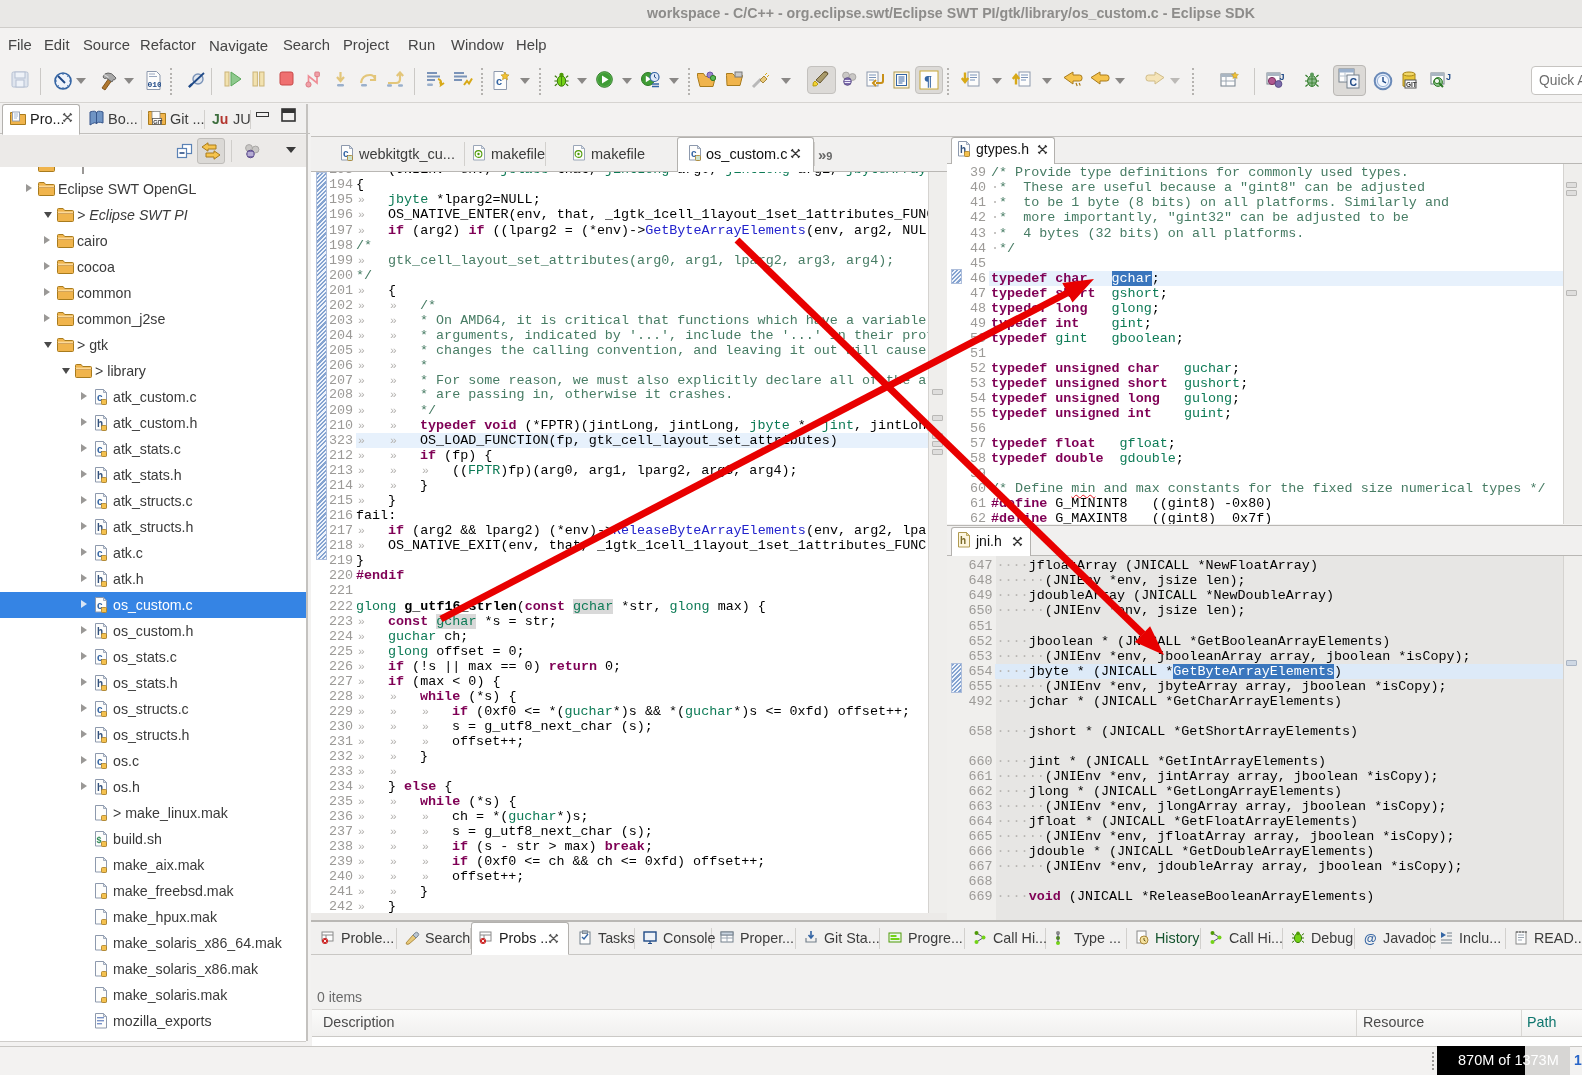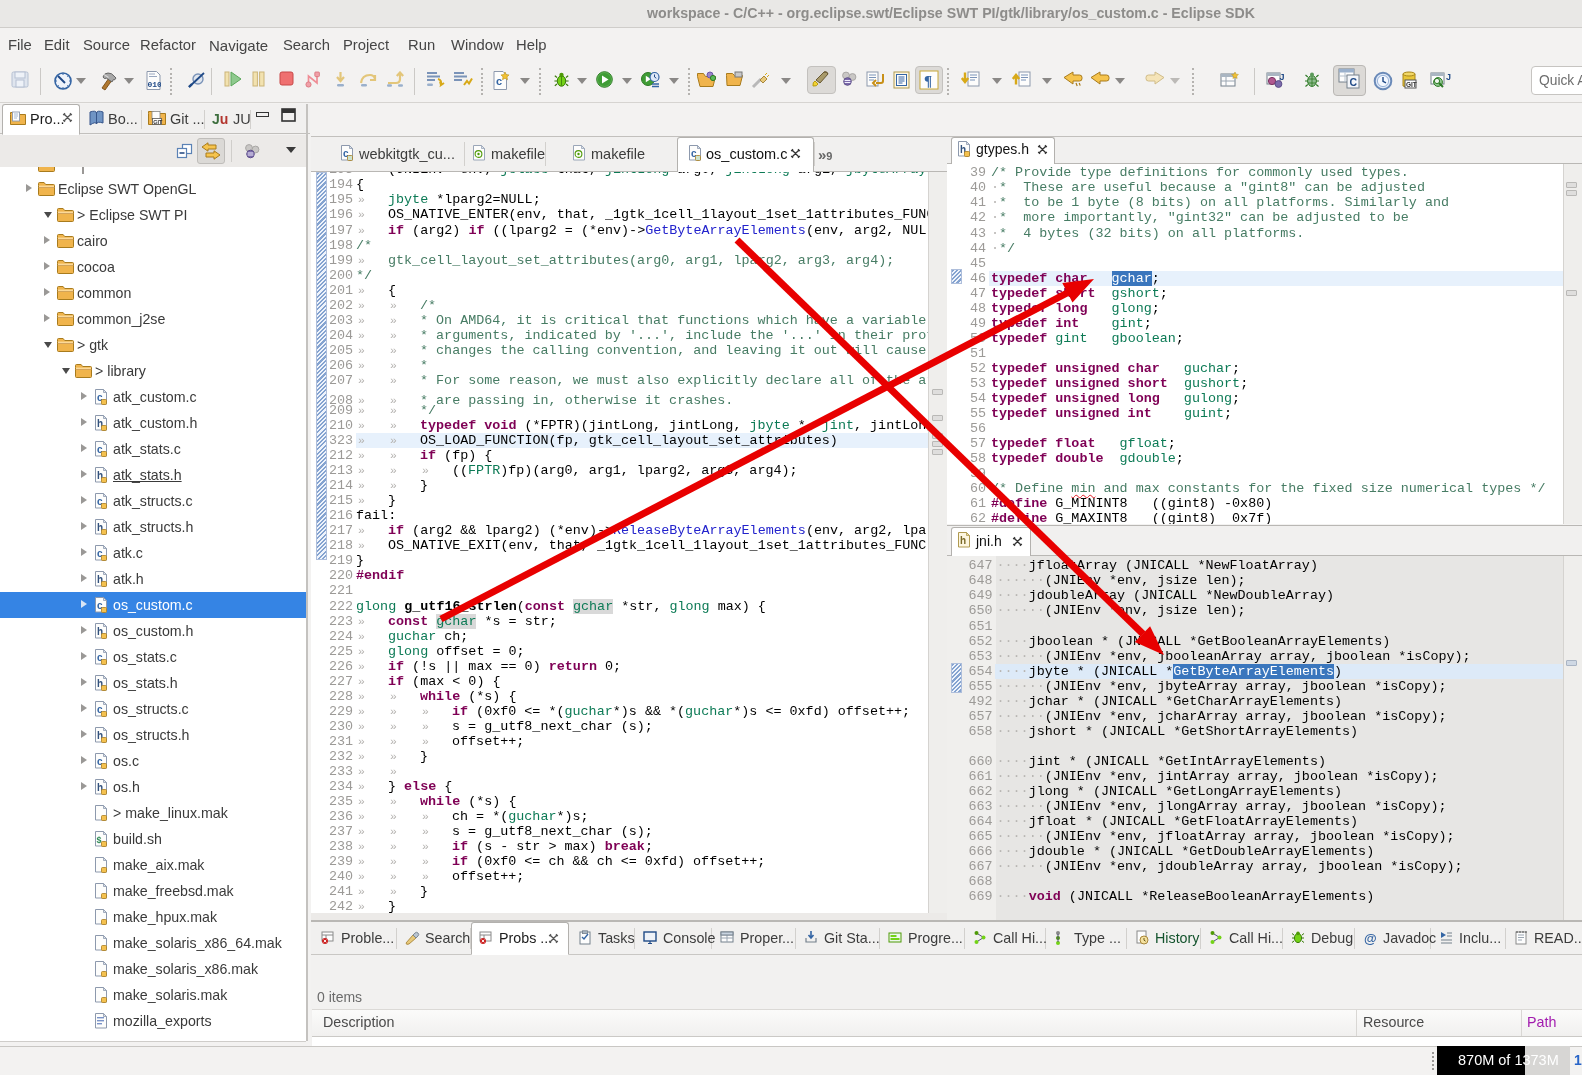--- a/index.html
+++ b/index.html
@@ -324,21 +324,21 @@
     <path d="M.5 5.5 h16" stroke="#c9964c" stroke-width="1"></path>
     <path d="M1 4.4 h15" stroke="#fbd998" stroke-width="1.6"></path>
   </svg>
 <div class="treelbl" style="left:58px;top:180.5px;">Eclipse SWT OpenGL</div>
 <div class="exp-o" style="left:44px;top:212px"></div>
 <svg class="abs" style="left:57px;top:208px" width="17" height="14" viewBox="0 0 17 14">
     <path d="M.5 3.5 v-2 a1 1 0 0 1 1-1 h4.6 l1.6 2 h7.8 a1 1 0 0 1 1 1 v9 a1 1 0 0 1 -1 1 h-14 a1 1 0 0 1 -1-1z" fill="#f0b44c" stroke="#a87b1d" stroke-width="1"></path>
     <path d="M.5 5.5 h16" stroke="#c9964c" stroke-width="1"></path>
     <path d="M1 4.4 h15" stroke="#fbd998" stroke-width="1.6"></path>
   </svg>
-<div class="treelbl" style="left:77px;top:206.5px;">&gt; Eclipse SWT PI</div>
+<div class="treelbl" style="left:77px;top:206.5px;font-style:italic;">&gt; Eclipse SWT PI</div>
 <div class="exp-c" style="left:44px;top:236px;border-left-color:#9a9896"></div>
 <svg class="abs" style="left:57px;top:234px" width="17" height="14" viewBox="0 0 17 14">
     <path d="M.5 3.5 v-2 a1 1 0 0 1 1-1 h4.6 l1.6 2 h7.8 a1 1 0 0 1 1 1 v9 a1 1 0 0 1 -1 1 h-14 a1 1 0 0 1 -1-1z" fill="#f0b44c" stroke="#a87b1d" stroke-width="1"></path>
     <path d="M.5 5.5 h16" stroke="#c9964c" stroke-width="1"></path>
     <path d="M1 4.4 h15" stroke="#fbd998" stroke-width="1.6"></path>
   </svg>
 <div class="treelbl" style="left:77px;top:232.5px;">cairo</div>
 <div class="exp-c" style="left:44px;top:262px;border-left-color:#9a9896"></div>
 <svg class="abs" style="left:57px;top:260px" width="17" height="14" viewBox="0 0 17 14">
     <path d="M.5 3.5 v-2 a1 1 0 0 1 1-1 h4.6 l1.6 2 h7.8 a1 1 0 0 1 1 1 v9 a1 1 0 0 1 -1 1 h-14 a1 1 0 0 1 -1-1z" fill="#f0b44c" stroke="#a87b1d" stroke-width="1"></path>
@@ -398,21 +398,21 @@
     <rect x="7.5" y="10.5" width="5" height="5" fill="#f4c14f" stroke="#a87b1d" stroke-width="0.8" rx="1"></rect>
   </svg>
 <div class="treelbl" style="left:113px;top:440.5px;">atk_stats.c</div>
 <div class="exp-c" style="left:81px;top:470px;border-left-color:#9a9896"></div>
 <svg class="abs" style="left:94px;top:467px" width="14" height="17" viewBox="0 0 14 17">
     <path d="M1.5 .5 h8 l3 3 v11.5 h-11z" fill="#fdfdfc" stroke="#8d99ad" stroke-width="1"></path>
     <path d="M9.5 .5 l3 3 h-3z" fill="#dde3ec" stroke="#8d99ad" stroke-width="0.8"></path>
     <text x="3" y="12" font-size="10" font-weight="bold" fill="#33527d" font-family="Liberation Sans">h</text>
     <rect x="7.5" y="10.5" width="5" height="5" fill="#f4c14f" stroke="#a87b1d" stroke-width="0.8" rx="1"></rect>
   </svg>
-<div class="treelbl" style="left:113px;top:466.5px;text-decoration:underline;">atk_stats.h</div>
+<div class="treelbl" style="left:113px;top:466.5px;">atk_stats.h</div>
 <div class="exp-c" style="left:81px;top:496px;border-left-color:#9a9896"></div>
 <svg class="abs" style="left:94px;top:493px" width="14" height="17" viewBox="0 0 14 17">
     <path d="M1.5 .5 h8 l3 3 v11.5 h-11z" fill="#fdfdfc" stroke="#8d99ad" stroke-width="1"></path>
     <path d="M9.5 .5 l3 3 h-3z" fill="#dde3ec" stroke="#8d99ad" stroke-width="0.8"></path>
     <text x="3" y="12" font-size="10" font-weight="bold" fill="#3465a4" font-family="Liberation Sans">c</text>
     <rect x="7.5" y="10.5" width="5" height="5" fill="#f4c14f" stroke="#a87b1d" stroke-width="0.8" rx="1"></rect>
   </svg>
 <div class="treelbl" style="left:113px;top:492.5px;">atk_structs.c</div>
 <div class="exp-c" style="left:81px;top:522px;border-left-color:#9a9896"></div>
 <svg class="abs" style="left:94px;top:519px" width="14" height="17" viewBox="0 0 14 17">
@@ -618,21 +618,21 @@
 <div class="row mono" style="left:0;top:65.5px"><span class="num" style="width:45px;padding-right:3px">198</span><span class="cm">/*</span></div>
 <div class="row mono" style="left:0;top:80.5px"><span class="num" style="width:45px;padding-right:3px">199</span><span class="tb">»</span><span class="cm">gtk_cell_layout_set_attributes(arg0, arg1, lparg2, arg3, arg4);</span></div>
 <div class="row mono" style="left:0;top:95.6px"><span class="num" style="width:45px;padding-right:3px">200</span><span class="cm">*/</span></div>
 <div class="row mono" style="left:0;top:110.6px"><span class="num" style="width:45px;padding-right:3px">201</span><span class="tb">»</span>{</div>
 <div class="row mono" style="left:0;top:125.7px"><span class="num" style="width:45px;padding-right:3px">202</span><span class="tb">»</span><span class="tb">»</span><span class="cm">/*</span></div>
 <div class="row mono" style="left:0;top:140.7px"><span class="num" style="width:45px;padding-right:3px">203</span><span class="tb">»</span><span class="tb">»</span><span class="cm">* On AMD64, it is critical that functions which have a variable number of</span></div>
 <div class="row mono" style="left:0;top:155.7px"><span class="num" style="width:45px;padding-right:3px">204</span><span class="tb">»</span><span class="tb">»</span><span class="cm">* arguments, indicated by '...', include the '...' in their prototype. This</span></div>
 <div class="row mono" style="left:0;top:170.8px"><span class="num" style="width:45px;padding-right:3px">205</span><span class="tb">»</span><span class="tb">»</span><span class="cm">* changes the calling convention, and leaving it out will cause crashes.</span></div>
 <div class="row mono" style="left:0;top:185.8px"><span class="num" style="width:45px;padding-right:3px">206</span><span class="tb">»</span><span class="tb">»</span><span class="cm">*</span></div>
 <div class="row mono" style="left:0;top:200.9px"><span class="num" style="width:45px;padding-right:3px">207</span><span class="tb">»</span><span class="tb">»</span><span class="cm">* For some reason, we must also explicitly declare all of the arguments we</span></div>
-<div class="row mono" style="left:0;top:221px"><span class="num" style="width:45px;padding-right:3px">208</span><span class="tb">»</span><span class="tb">»</span><span class="cm">* are passing in, otherwise it crashes.</span></div>
+<div class="row mono" style="left:0;top:215px"><span class="num" style="width:45px;padding-right:3px">208</span><span class="tb">»</span><span class="tb">»</span><span class="cm">* are passing in, otherwise it crashes.</span></div>
 <div class="row mono" style="left:0;top:230.9px"><span class="num" style="width:45px;padding-right:3px">209</span><span class="tb">»</span><span class="tb">»</span><span class="cm">*/</span></div>
 <div class="row mono" style="left:0;top:246.0px"><span class="num" style="width:45px;padding-right:3px">210</span><span class="tb">»</span><span class="tb">»</span><span class="k">typedef void</span> (*FPTR)(jintLong, jintLong, <span class="t">jbyte</span> *, <span class="t">jint</span>, jintLong);</div>
 <div class="row mono" style="left:0;top:261.0px"><span class="num" style="width:45px;padding-right:3px">323</span><span class="tb">»</span><span class="tb">»</span>OS_LOAD_FUNCTION(fp, gtk_cell_layout_set_attributes)</div>
 <div class="row mono" style="left:0;top:276.1px"><span class="num" style="width:45px;padding-right:3px">212</span><span class="tb">»</span><span class="tb">»</span><span class="k">if</span> (fp) {</div>
 <div class="row mono" style="left:0;top:291.1px"><span class="num" style="width:45px;padding-right:3px">213</span><span class="tb">»</span><span class="tb">»</span><span class="tb">»</span>((<span class="t">FPTR</span>)fp)(arg0, arg1, lparg2, arg3, arg4);</div>
 <div class="row mono" style="left:0;top:306.1px"><span class="num" style="width:45px;padding-right:3px">214</span><span class="tb">»</span><span class="tb">»</span>}</div>
 <div class="row mono" style="left:0;top:321.2px"><span class="num" style="width:45px;padding-right:3px">215</span><span class="tb">»</span>}</div>
 <div class="row mono" style="left:0;top:336.2px"><span class="num" style="width:45px;padding-right:3px">216</span>fail:</div>
 <div class="row mono" style="left:0;top:351.3px"><span class="num" style="width:45px;padding-right:3px">217</span><span class="tb">»</span><span class="k">if</span> (arg2 &amp;&amp; lparg2) (*env)-&gt;<span class="bl">ReleaseByteArrayElements</span>(env, arg2, lparg2, 0);</div>
 <div class="row mono" style="left:0;top:366.3px"><span class="num" style="width:45px;padding-right:3px">218</span><span class="tb">»</span>OS_NATIVE_EXIT(env, that, _1gtk_1cell_1layout_1set_1attributes_FUNC);</div>
@@ -727,21 +727,20 @@
 <div class="row mono" style="left:0;top:2.3px"><span class="num" style="width:49.5px;padding-right:4px">647</span><span class="ws">····</span>jfloatArray (JNICALL *NewFloatArray)</div>
 <div class="row mono" style="left:0;top:17.3px"><span class="num" style="width:49.5px;padding-right:4px">648</span><span class="ws">······</span>(JNIEnv *env, jsize len);</div>
 <div class="row mono" style="left:0;top:32.4px"><span class="num" style="width:49.5px;padding-right:4px">649</span><span class="ws">····</span>jdoubleArray (JNICALL *NewDoubleArray)</div>
 <div class="row mono" style="left:0;top:47.4px"><span class="num" style="width:49.5px;padding-right:4px">650</span><span class="ws">······</span>(JNIEnv *env, jsize len);</div>
 <div class="row mono" style="left:0;top:62.5px"><span class="num" style="width:49.5px;padding-right:4px">651</span></div>
 <div class="row mono" style="left:0;top:77.5px"><span class="num" style="width:49.5px;padding-right:4px">652</span><span class="ws">····</span>jboolean * (JNICALL *GetBooleanArrayElements)</div>
 <div class="row mono" style="left:0;top:92.5px"><span class="num" style="width:49.5px;padding-right:4px">653</span><span class="ws">······</span>(JNIEnv *env, jbooleanArray array, jboolean *isCopy);</div>
 <div class="row mono" style="left:0;top:107.6px"><span class="num" style="width:49.5px;padding-right:4px">654</span><span class="ws">····</span>jbyte * (JNICALL *<span class="sel">GetByteArrayElements</span>)</div>
 <div class="row mono" style="left:0;top:122.6px"><span class="num" style="width:49.5px;padding-right:4px">655</span><span class="ws">······</span>(JNIEnv *env, jbyteArray array, jboolean *isCopy);</div>
 <div class="row mono" style="left:0;top:137.7px"><span class="num" style="width:49.5px;padding-right:4px">492</span><span class="ws">····</span>jchar * (JNICALL *GetCharArrayElements)</div>
-<div class="row mono" style="left:0;top:152.7px"><span class="num" style="width:49.5px;padding-right:4px">657</span><span class="ws">······</span>(JNIEnv *env, jcharArray array, jboolean *isCopy);</div>
 <div class="row mono" style="left:0;top:167.7px"><span class="num" style="width:49.5px;padding-right:4px">658</span><span class="ws">····</span>jshort * (JNICALL *GetShortArrayElements)</div>
 <div class="row mono" style="left:0;top:197.8px"><span class="num" style="width:49.5px;padding-right:4px">660</span><span class="ws">····</span>jint * (JNICALL *GetIntArrayElements)</div>
 <div class="row mono" style="left:0;top:212.9px"><span class="num" style="width:49.5px;padding-right:4px">661</span><span class="ws">······</span>(JNIEnv *env, jintArray array, jboolean *isCopy);</div>
 <div class="row mono" style="left:0;top:227.9px"><span class="num" style="width:49.5px;padding-right:4px">662</span><span class="ws">····</span>jlong * (JNICALL *GetLongArrayElements)</div>
 <div class="row mono" style="left:0;top:242.9px"><span class="num" style="width:49.5px;padding-right:4px">663</span><span class="ws">······</span>(JNIEnv *env, jlongArray array, jboolean *isCopy);</div>
 <div class="row mono" style="left:0;top:258.0px"><span class="num" style="width:49.5px;padding-right:4px">664</span><span class="ws">····</span>jfloat * (JNICALL *GetFloatArrayElements)</div>
 <div class="row mono" style="left:0;top:273.0px"><span class="num" style="width:49.5px;padding-right:4px">665</span><span class="ws">······</span>(JNIEnv *env, jfloatArray array, jboolean *isCopy);</div>
 <div class="row mono" style="left:0;top:288.1px"><span class="num" style="width:49.5px;padding-right:4px">666</span><span class="ws">····</span>jdouble * (JNICALL *GetDoubleArrayElements)</div>
 <div class="row mono" style="left:0;top:303.1px"><span class="num" style="width:49.5px;padding-right:4px">667</span><span class="ws">······</span>(JNIEnv *env, jdoubleArray array, jboolean *isCopy);</div>
 <div class="row mono" style="left:0;top:318.1px"><span class="num" style="width:49.5px;padding-right:4px">668</span></div>
@@ -861,21 +860,21 @@
     <rect x="2" y="2" width="10" height="12" fill="#fdfdfd" stroke="#8a8a8a"></rect>
     <path d="M4 5 h6 M4 7.5 h6 M4 10 h4" stroke="#9aa5b1"></path>
     <path d="M3 1 v2 M6 1 v2 M9 1 v2 M12 1 v2" stroke="#555"></path>
   </svg>
 <div class="abs" style="left:1534px;top:930px;font-size:14.3px;color:#3c3c3c;white-space:nowrap">READ...</div>
 <div class="abs" style="left:311px;top:955px;width:1271px;height:91px;background:#f2f1f0"></div>
 <div class="abs" style="left:317px;top:989px;font-size:14px;color:#6b6b6b">0 items</div>
 <div class="abs" style="left:312px;top:1009px;width:1270px;height:28px;background:linear-gradient(#fbfbfa,#f1f0ef);border-top:1px solid #dbd9d6;border-bottom:1px solid #cbc9c6"></div>
 <div class="abs" style="left:323px;top:1014px;font-size:14.3px;color:#4a4a4a">Description</div>
 <div class="abs" style="left:1363px;top:1014px;font-size:14.3px;color:#4a4a4a">Resource</div>
-<div class="abs" style="left:1527px;top:1014px;font-size:14.3px;color:#a21caf">Path</div>
+<div class="abs" style="left:1527px;top:1014px;font-size:14.3px;color:#0f766e">Path</div>
 <div class="sep" style="left:1356px;top:1010px;height:26px;background:#d9d7d4"></div>
 <div class="sep" style="left:1521px;top:1010px;height:26px;background:#d9d7d4"></div>
 <div class="abs" style="left:312px;top:1037px;width:1270px;height:9px;background:#fff"></div>
 <div class="abs" style="left:0;top:1046px;width:1582px;height:29px;background:#f3f2f1;border-top:1px solid #c9c7c4"></div>
 <div class="abs" style="left:1432px;top:1052px;width:0;height:18px;border-left:2px dotted #9a9896"></div>
 <div class="abs" style="left:1437px;top:1046px;width:133px;height:29px;background:#d7d6d4"></div>
 <div class="abs" style="left:1437px;top:1046px;width:88px;height:29px;background:#000"></div>
 <div class="abs" style="left:1458px;top:1052px;font-size:14.5px;color:#fff;white-space:nowrap">870M of 1373M</div>
 <div class="abs" style="left:1574px;top:1052px;font-size:14px;color:#2965c8;font-weight:bold">1</div>
 <svg class="abs" style="left:0;top:0;z-index:60;pointer-events:none" width="1582" height="1075" viewBox="0 0 1582 1075">

